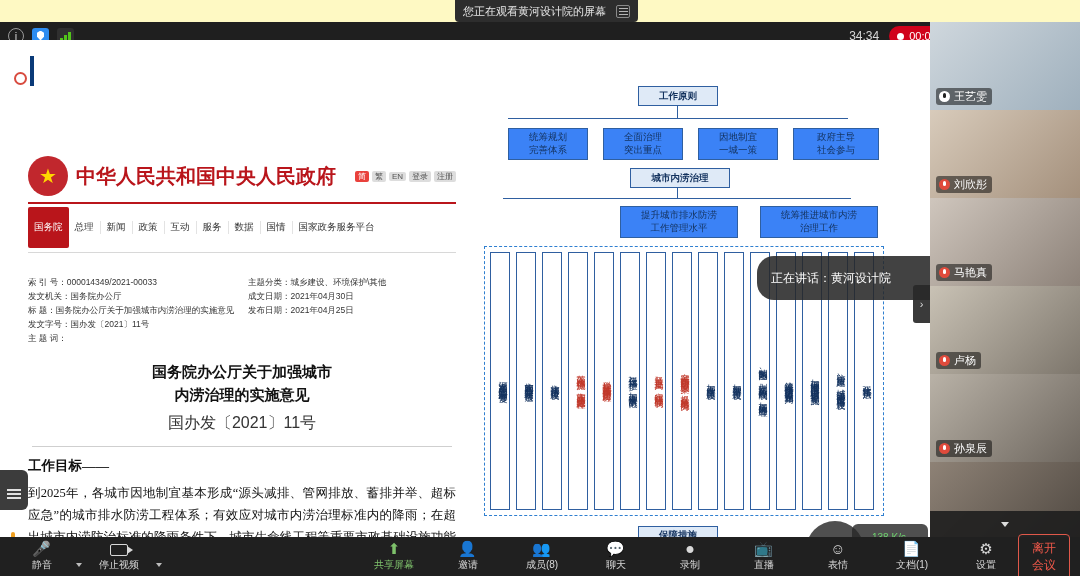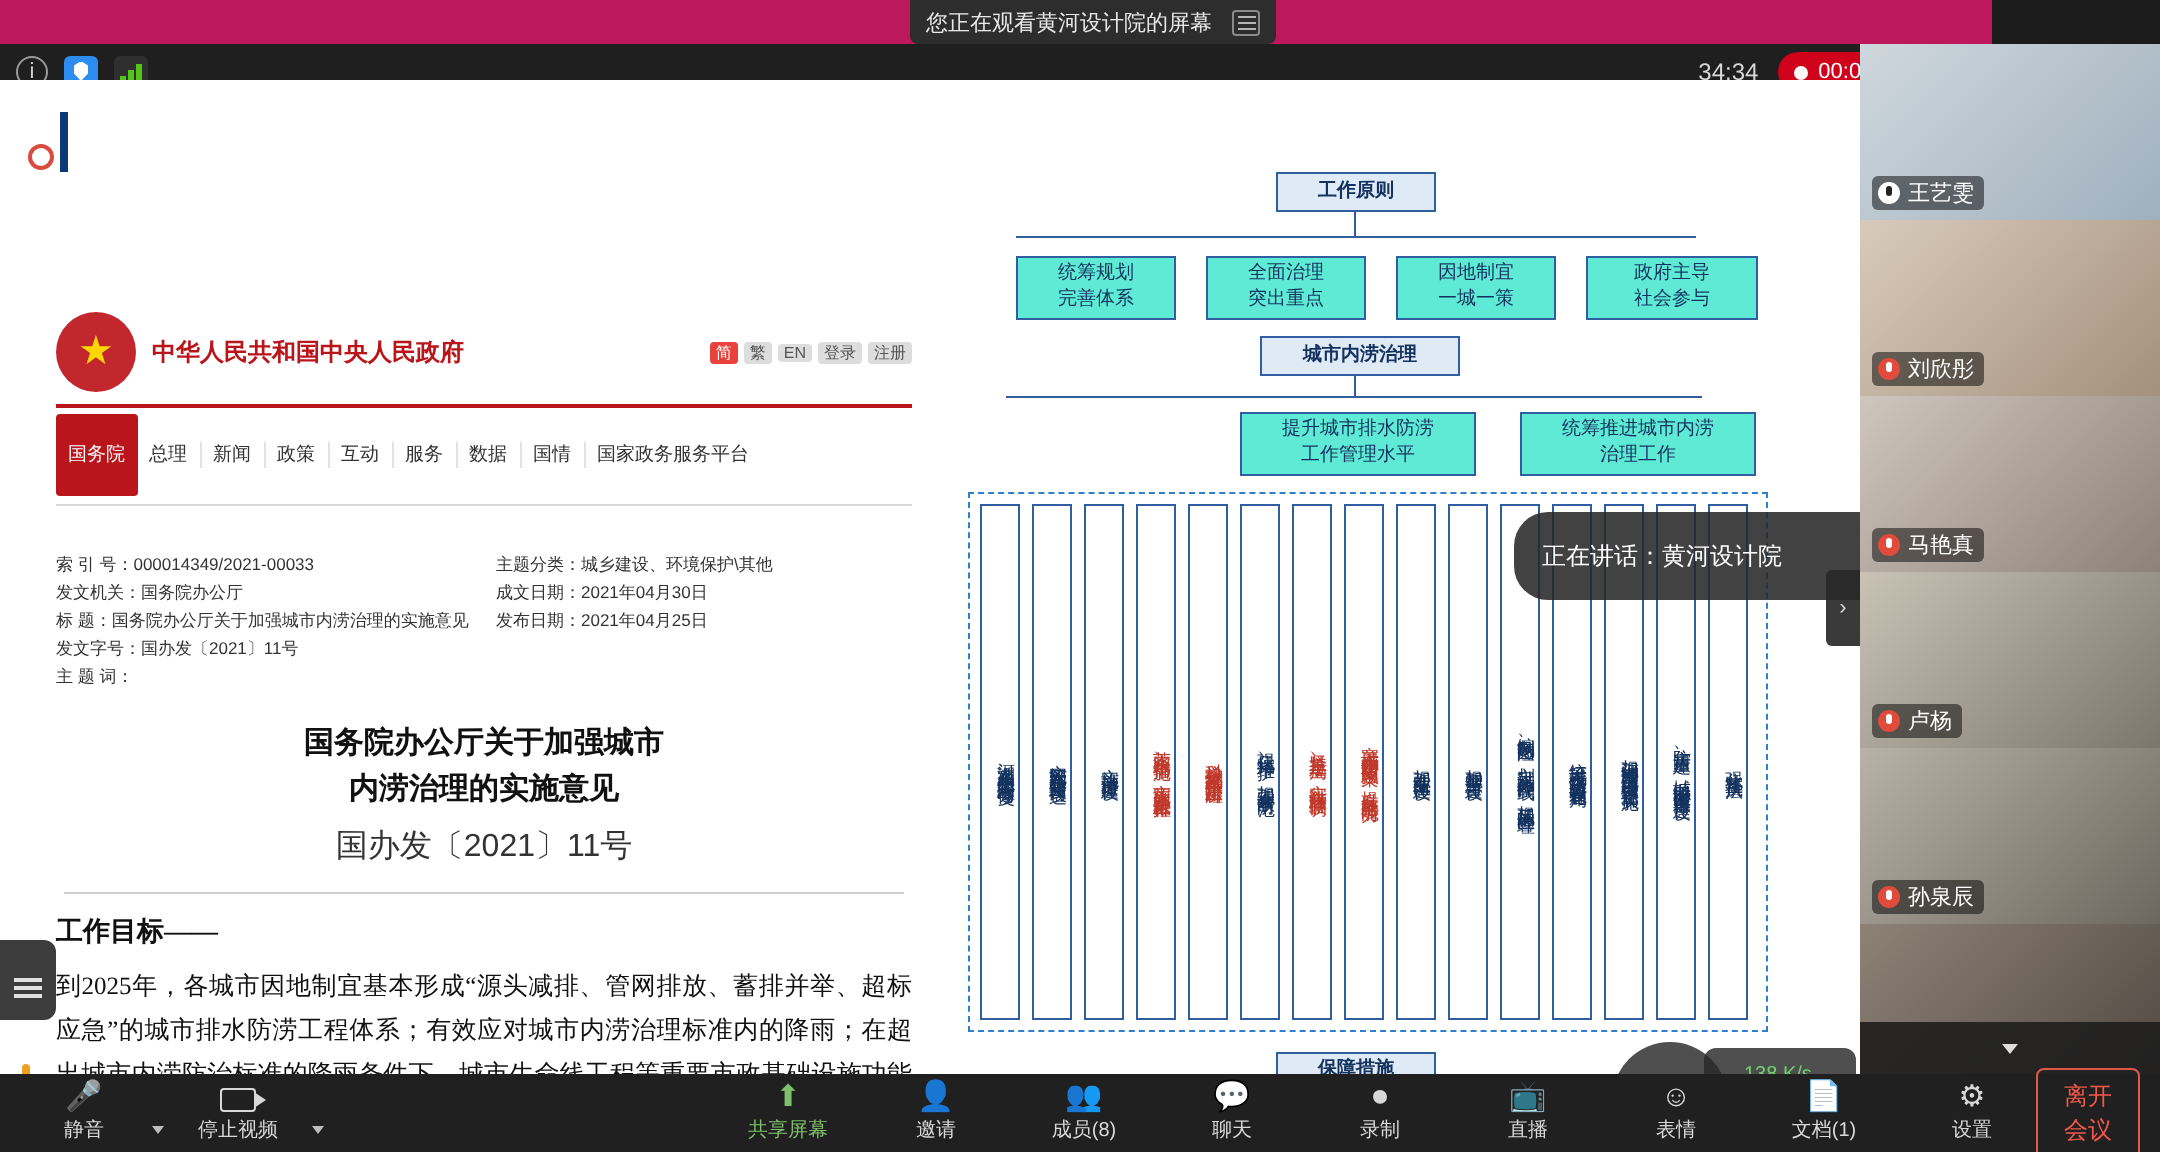--- a/index.html
+++ b/index.html
@@ -1,22 +1,22 @@
 <!DOCTYPE html>
 <html><head>
 <meta charset="utf-8">
 <style>
   * { box-sizing: border-box; margin:0; padding:0; }
   html,body { width:1080px; height:576px; overflow:hidden; background:#111; font-family:"Liberation Sans", sans-serif; }
   #app { position:relative; width:1080px; height:576px; background:#1b1b1b; }
 
   
   .top-banner{
-    position:absolute; top:0; left:0; width:996px; height:22px;
-    background:#be185d;
+    position:absolute; top:0; left:0; width:1080px; height:22px;
+    background:#fef9c3;
     text-align:right;
   }
   .watch-pill{
     position:absolute; left:455px; top:0px; height:22px;
     background:#2d2d2d; color:#e8e8e8; font-size:11px;
     display:flex; align-items:center; gap:10px; padding:0 8px;
     border-bottom-left-radius:4px; border-bottom-right-radius:4px;
   }
   .watch-pill .menu-ic{
     display:inline-block; width:14px; height:13px; border:1px solid #8a8a8a; border-radius:2px;
@@ -80,21 +80,21 @@
   }
   .doc-head{
     display:flex; align-items:center; gap:8px; border-bottom:2px solid #b9151b; padding-bottom:6px;
   }
   .emblem{
     width:40px;height:40px;border-radius:50%;background:#c1272d;position:relative;flex:none;
   }
   .emblem:after{
     content:"★";color:#ffd700;font-size:20px;position:absolute;left:50%;top:50%;transform:translate(-50%,-52%);
   }
-  .gov-title{ color:#b9151b; font-size:12px; font-weight:bold; font-family:"Liberation Serif", serif;}
+  .gov-title{ color:#b9151b; font-size:20px; font-weight:bold; font-family:"Liberation Serif", serif;}
   .doc-head-right{ margin-left:auto; display:flex; align-items:center; gap:3px; font-size:8px; color:#666;}
   .mini-chip{ background:#e9413c; color:#fff; border-radius:2px; padding:0 3px; font-size:8px;}
   .mini-chip.gray{ background:#ddd;color:#555;}
   .navbar{
     display:flex; align-items:center; gap:0; border-bottom:1px solid #d8d8d8; padding:3px 0 4px 0;
   }
   .navbar span{ font-size:9.5px; color:#333; padding:0 6px; border-right:1px solid #e3e3e3; white-space:nowrap;}
   .navbar span:first-child{ background:#b9151b;color:#fff;padding:14px 6px;border-radius:2px;border-right:none;}
   .navbar span:last-child{ border-right:none;}
 
@@ -106,21 +106,21 @@
     font-size:15px; font-weight:bold; color:#111; line-height:1.5;
   }
   .doc-no{ text-align:center; font-size:16px; color:#333; margin-top:7px;}
   .hr{ height:1px;background:#cfcfcf;margin:12px 4px 0 4px;}
   .goal-h{ margin-top:10px; font-size:13.5px; font-weight:bold; color:#111; font-family:"Liberation Serif", serif;}
   .para{ font-size:12.5px; line-height:1.75; color:#111; margin-top:8px; text-align:justify; font-family:"Liberation Serif", serif;}
 
   
   .flow{ position:absolute; left:470px; top:46px; width:445px; height:470px; font-size:9px; color:#123; }
   .fbox{
-    position:absolute; border:1px solid #2f5fa0; color:#13325e; background:#5eead4;
+    position:absolute; border:1px solid #2f5fa0; color:#13325e; background:#3b82f6;
     display:flex; align-items:center; justify-content:center; text-align:center;
     line-height:1.35; font-size:9.5px; padding:2px;
   }
   .fbox.head{ background:#dfeaf7; border-color:#2f5fa0; font-weight:bold; }
   .vbox{
     position:absolute; border:1px solid #2f5fa0; background:#fff; color:#13325e;
     writing-mode:vertical-rl; text-orientation:upright; letter-spacing:1px;
     font-size:9px; line-height:1.25; padding:3px 1px; text-align:center;
     display:flex; align-items:flex-start; justify-content:center;
   }

